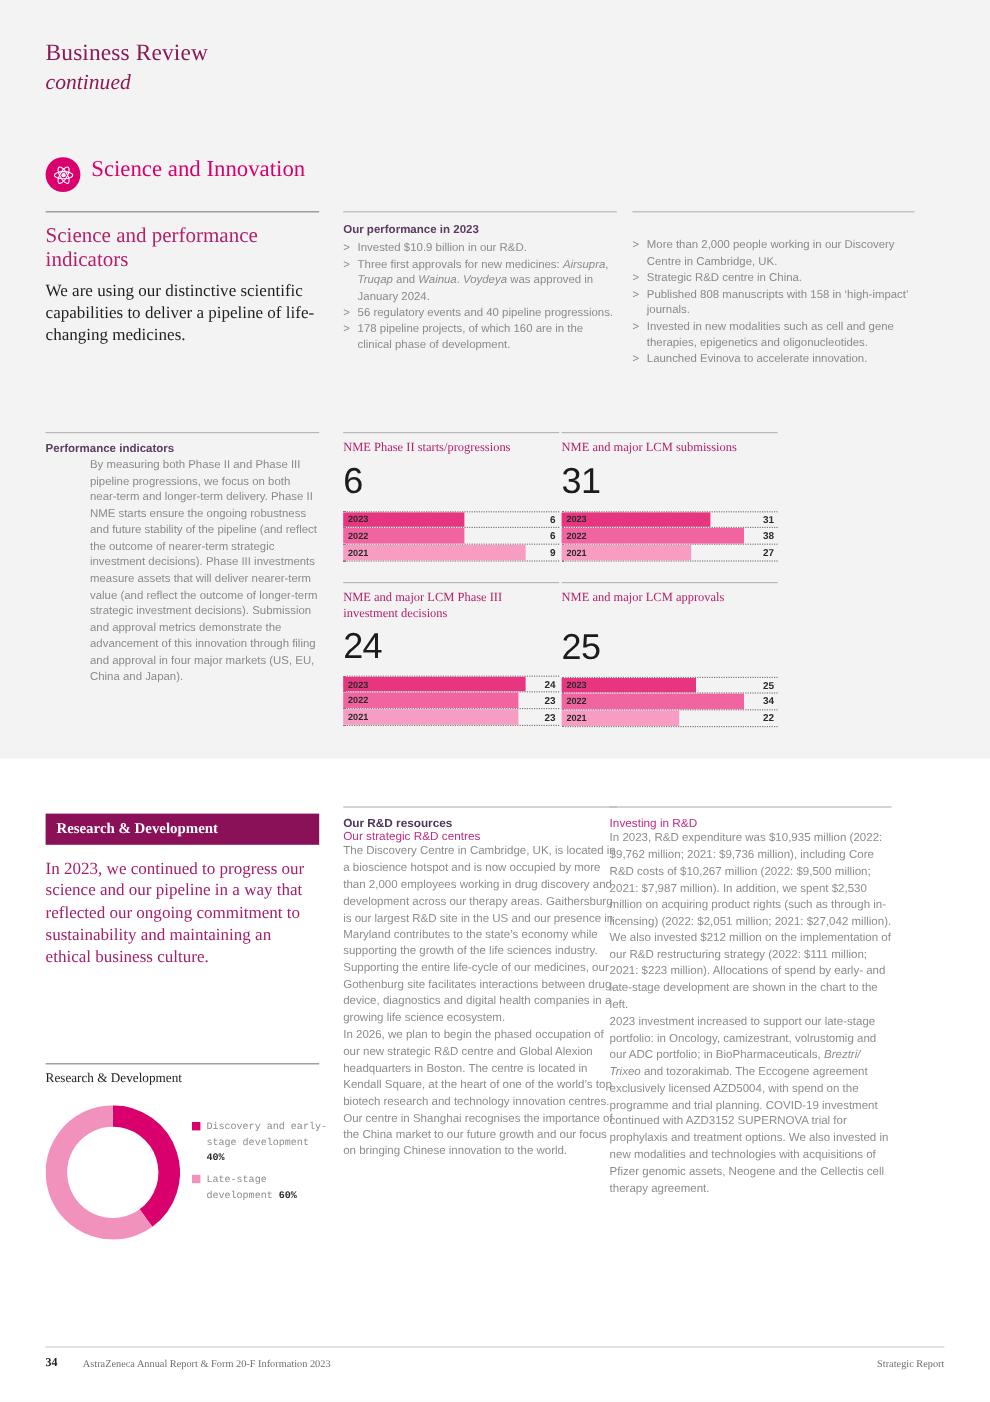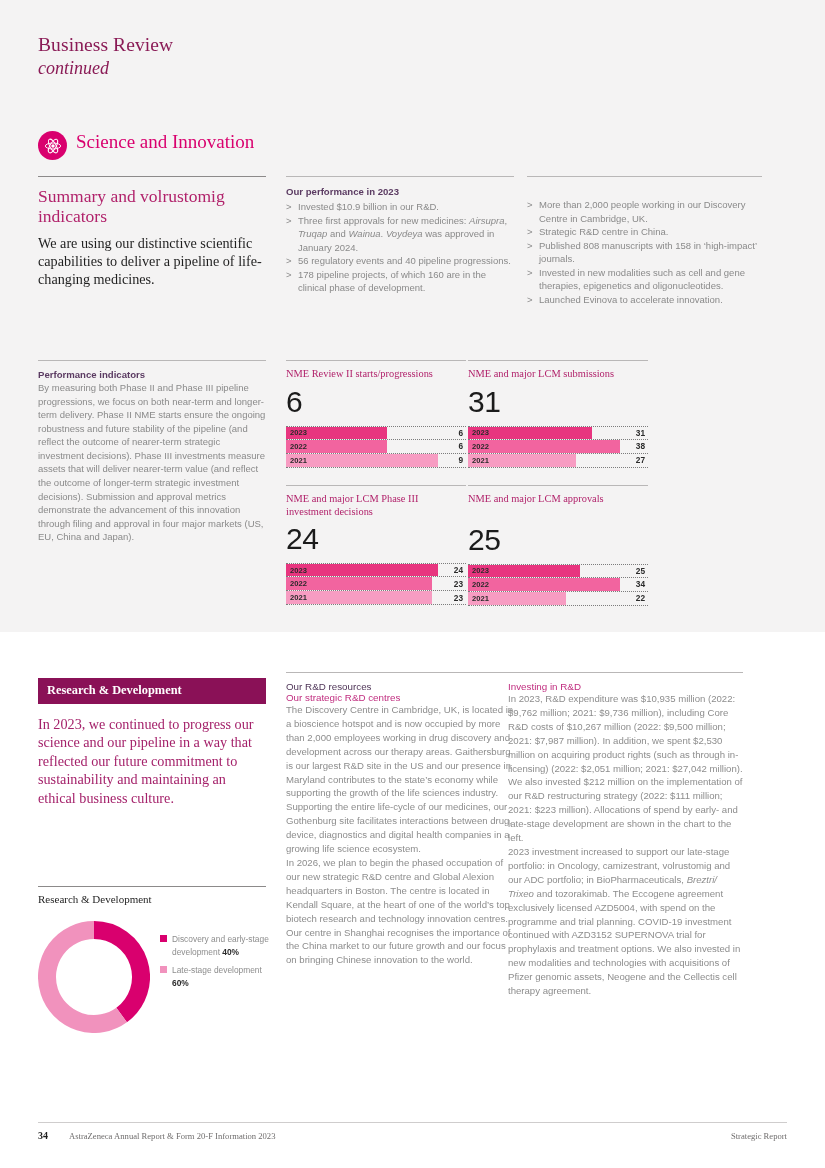--- a/index.html
+++ b/index.html
@@ -63,21 +63,21 @@
     font-size: 9.5px; color: #8a8a8a; line-height: 1.43; margin-bottom: 0px;
   }
   ul.chev li::before {
     content: ">"; position: absolute; left: 0; top: 0; color: #8a8a8a; font-size: 9.5px;
   }
   ul.chev li i { }
 
   
   .kpi-text { position: absolute; left: 38px; top: 360px; width: 228px; }
   .kpi-text .blk-h { margin-top: 8px; }
-  .kpi-body { font-size: 9.5px; color: #8a8a8a; line-height: 1.43; margin-top: 1px; }
+  .kpi-body { font-size: 9.5px; color: #8a8a8a; line-height: 1.43; margin-top: 1px; margin-left: 37px; }
 
   .chart { position: absolute; }
   .chart-title {
     font-family: "Liberation Serif", serif; font-size: 10.4px; color: #b1226b;
     line-height: 1.22; margin-top: 7px;
   }
   .chart-big {
     font-family: "Liberation Sans", sans-serif; font-size: 30px; color: #1b1b1b;
     line-height: 1; margin-top: 6px; letter-spacing: -.5px;
   }
@@ -103,37 +103,37 @@
   .rd-right { position: absolute; left: 508px; top: 672px; width: 235px; }
 
   .rd-banner {
     background: #8a1157; color: #ffffff; font-family: "Liberation Serif", serif;
     font-size: 12.4px; font-weight: bold; padding: 5px 9px 6px 9px;
   }
   .rd-lead {
     font-family: "Liberation Serif", serif; font-size: 14.2px; color: #a4216a;
     line-height: 1.30; margin-top: 11px;
   }
-  .col-h { font-size: 9.8px; font-weight: normal; color: #4f3558; margin-top: 8px; }
+  .col-h { font-size: 9.8px; font-weight: bold; color: #4f3558; margin-top: 8px; }
   .col-sub { font-size: 9.8px; color: #c02d7f; margin-top: 0px; }
   .col-p { font-size: 9.6px; color: #8d8d8d; line-height: 1.45; margin-top: 0px; }
   .col-p + .col-p { }
   .col-p i { font-style: italic; }
 
   
   .donut-block { position: absolute; left: 38px; top: 886px; width: 228px; }
   .donut-title {
     font-family: "Liberation Serif", serif; font-size: 11px; color: #1f1f1f; margin-top: 6px;
   }
   .donut-wrap { display: flex; align-items: flex-start; margin-top: 16px; }
   .legend { margin-left: 10px; margin-top: 12px; }
   .legend-row { display: flex; align-items: flex-start; margin-bottom: 5px; }
   .swatch { width: 7px; height: 7px; margin-top: 2px; margin-right: 5px; flex: none; }
   .legend-txt {
-    font-family: Liberation Sans, sans-serif; font-size: 8.4px; color: #8d8d8d;
+    font-family: Liberation Mono, monospace; font-size: 8.4px; color: #8d8d8d;
     line-height: 1.55; width: 105px;
   }
   .legend-txt b { color: #2a2a2a; }
 
   
   .footer { position: absolute; left: 0; right: 0; top: 1122px; height: 24px; }
   .footer-rule { position: absolute; left: 38px; right: 38px; top: 0; height: 1px; background: #cfcdcd; }
   .foot-pg {
     position: absolute; left: 38px; top: 8px;
     font-family: "Liberation Serif", serif; font-size: 10px; font-weight: bold; color: #1f1f1f;
@@ -168,21 +168,21 @@
           <ellipse cx="12" cy="12" rx="9.2" ry="3.6" transform="rotate(120 12 12)"></ellipse>
         </g>
         <circle cx="12" cy="12" r="2.1" fill="#ffffff"></circle>
       </svg>
     </div>
     <div class="sect-label">Science and Innovation</div>
   </div>
 
   <div class="sum-left">
     <div class="rule-dark"></div>
-    <div class="sum-h">Summary and volrustomig indicators</div>
+    <div class="sum-h">Science and performance indicators</div>
     <div class="sum-lead">We are using our distinctive scientific capabilities to deliver a pipeline of life-changing medicines.</div>
   </div>
 
   <div class="sum-mid">
     <div class="rule"></div>
     <div class="blk-h">Our performance in 2023</div>
     <ul class="chev">
       <li>Invested $10.9 billion in our R&amp;D.</li>
       <li>Three first approvals for new medicines:
         <i>Airsupra</i>, <i>Truqap</i> and <i>Wainua</i>. <i>Voydeya</i> was approved in January 2024.</li>
@@ -203,21 +203,21 @@
   </div>
 
   <div class="kpi-text">
     <div class="rule"></div>
     <div class="blk-h">Performance indicators</div>
     <div class="kpi-body">By measuring both Phase II and Phase III pipeline progressions, we focus on both near-term and longer-term delivery. Phase II NME starts ensure the ongoing robustness and future stability of the pipeline (and reflect the outcome of nearer-term strategic investment decisions). Phase III investments measure assets that will deliver nearer-term value (and reflect the outcome of longer-term strategic investment decisions). Submission and approval metrics demonstrate the advancement of this innovation through filing and approval in four major markets (US, EU, China and Japan).</div>
   </div>
 
   <div class="chart" id="ch0" style="left:286px; top:360px; width:180px;">
       <div class="rule"></div>
-      <div class="chart-title">NME Review II starts/progressions</div>
+      <div class="chart-title">NME Phase II starts/progressions</div>
       <div class="chart-big" style="margin-top: 6px;">6</div>
       <div class="bars">
         <div class="barrow">
           <div class="barfill" style="background: rgb(232, 53, 127); width: 101px;"></div>
           <div class="baryr">2023</div>
           <div class="barval">6</div>
         </div>
         <div class="barrow">
           <div class="barfill" style="background: rgb(242, 100, 159); width: 101px;"></div>
           <div class="baryr">2022</div>
@@ -292,21 +292,21 @@
         <div class="barrow">
           <div class="barfill" style="background: rgb(247, 156, 194); width: 98px;"></div>
           <div class="baryr">2021</div>
           <div class="barval">22</div>
         </div>
       </div>
     </div>
 
   <div class="rd-left">
     <div class="rd-banner">Research &amp; Development</div>
-    <div class="rd-lead">In 2023, we continued to progress our science and our pipeline in a way that reflected our future commitment to sustainability and maintaining an ethical business culture.</div>
+    <div class="rd-lead">In 2023, we continued to progress our science and our pipeline in a way that reflected our ongoing commitment to sustainability and maintaining an ethical business culture.</div>
   </div>
 
   <div class="rd-mid">
     <div class="rule"></div>
     <div class="col-h">Our R&amp;D resources</div>
     <div class="col-sub">Our strategic R&amp;D centres</div>
     <div class="col-p">The Discovery Centre in Cambridge, UK, is located in a bioscience hotspot and is now occupied by more than 2,000 employees working in drug discovery and development across our therapy areas. Gaithersburg is our largest R&amp;D site in the US and our presence in Maryland contributes to the state’s economy while supporting the growth of the life sciences industry. Supporting the entire life-cycle of our medicines, our Gothenburg site facilitates interactions between drug, device, diagnostics and digital health companies in a growing life science ecosystem.</div>
     <div class="col-p">In 2026, we plan to begin the phased occupation of our new strategic R&amp;D centre and Global Alexion headquarters in Boston. The centre is located in Kendall Square, at the heart of one of the world’s top biotech research and technology innovation centres.</div>
     <div class="col-p">Our centre in Shanghai recognises the importance of the China market to our future growth and our focus on bringing Chinese innovation to the world.</div>
   </div>

